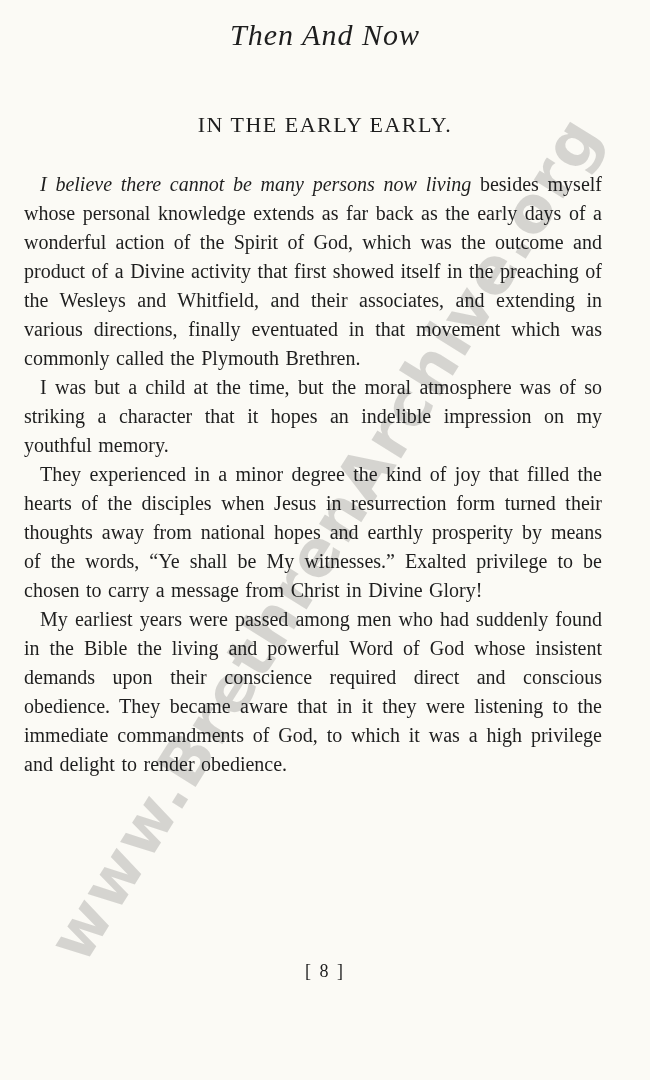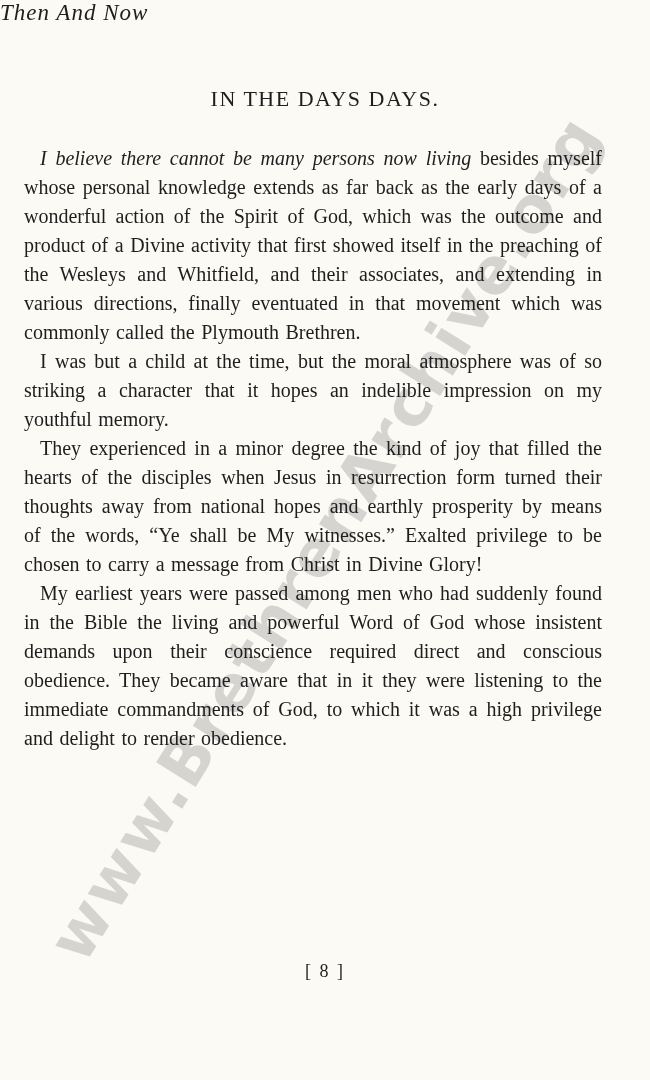--- a/index.html
+++ b/index.html
@@ -26,22 +26,24 @@
     font-size: 64px;
     letter-spacing: 2px;
     white-space: nowrap;
     color: var(--watermark, rgba(0,0,0,0.15));
     z-index: 0;
     pointer-events: none;
   }
   .running-header {
     position: relative;
     z-index: 1;
+    margin-top: 18px;
+    text-align: center;
     font-style: italic;
-    font-size: 23px;
+    font-size: 30px;
     letter-spacing: 1px;
   }
   .section-heading {
     position: relative;
     z-index: 1;
     margin: 60px 0 0 0;
     text-align: center;
     font-size: 22px;
     font-weight: normal;
     letter-spacing: 1.5px;
@@ -73,21 +75,21 @@
 </style>
 </head>
 <body style="--paper: #fbfaf5; --ink: #1e1e1e; --watermark: rgba(0,0,0,0.15);">
 
 <div class="page">
 
   <div class="watermark">www.BrethrenArchive.org</div>
 
   <div class="running-header">Then And Now</div>
 
-  <h1 class="section-heading">IN THE DAYS DAYS.</h1>
+  <h1 class="section-heading">IN THE EARLY EARLY.</h1>
 
   <div class="body-text">
     <p><span class="lead-italic">I believe there cannot be many persons now living</span> <span>besides myself whose personal knowledge extends as far back as the early days of a wonderful action of the Spirit of God, which was the outcome and product of a Divine activity that first showed itself in the preaching of the Wesleys and Whitfield, and their associates, and extending in various directions, finally eventuated in that movement which was commonly called the Plymouth Brethren.</span></p>
     <p>I was but a child at the time, but the moral atmosphere was of so striking a character that it hopes an indelible impression on my youthful memory.</p>
     <p>They experienced in a minor degree the kind of joy that filled the hearts of the disciples when Jesus in resurrection form turned their thoughts away from national hopes and earthly prosperity by means of the words, “Ye shall be My witnesses.”  Exalted privilege to be chosen to carry a message from Christ in Divine Glory!</p>
     <p>My earliest years were passed among men who had suddenly found in the Bible the living and powerful Word of God whose insistent demands upon their conscience required direct and conscious obedience. They became aware that in it they were listening to the immediate commandments of God, to which it was a high privilege and delight to render obedience.</p>
   </div>
 
   <div class="page-number">[ 8 ]</div>
 

